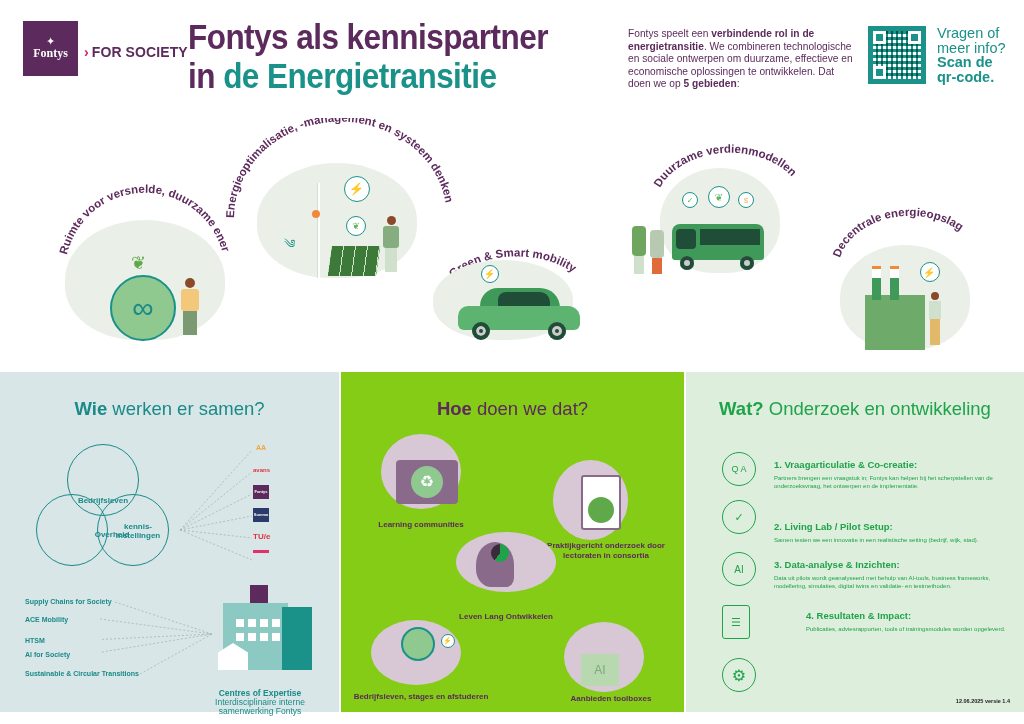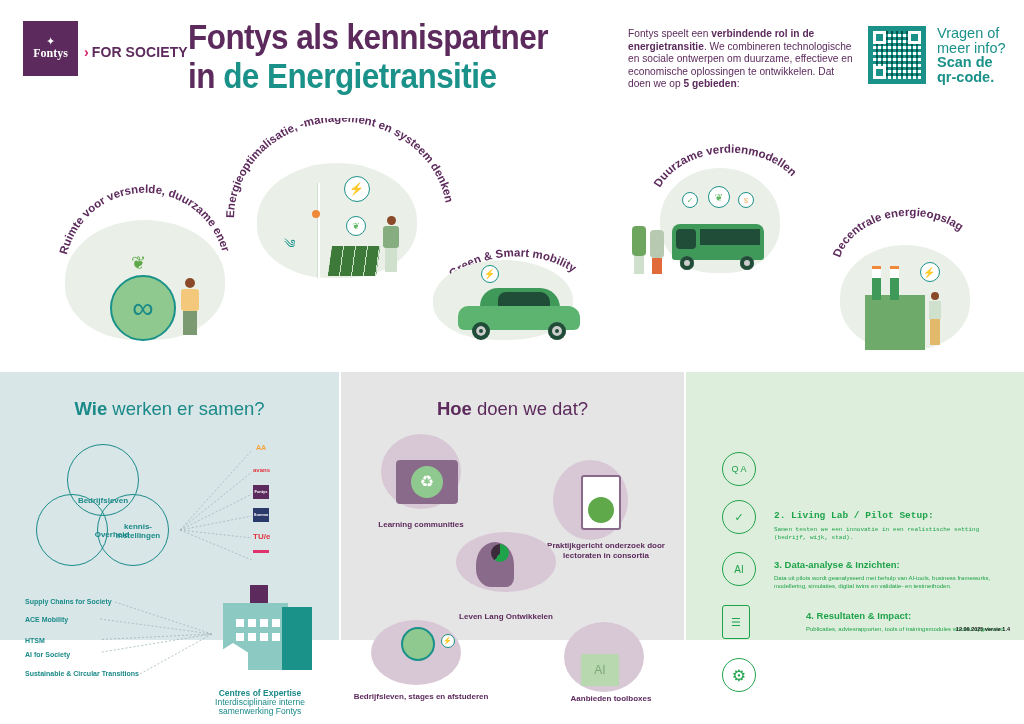--- a/index.html
+++ b/index.html
@@ -21,23 +21,23 @@
   .qr-inner i { position: absolute; width: 13px; height: 13px; border: 3px solid #fff; background: #1a9189; }
   .qr-cta { left: 937px; top: 26px; font-size: 14.5px; line-height: 14.5px; color: #1a9189; }
   .qr-cta b { display: block; }
 
   
   .blob { border-radius: 50% 50% 45% 45%; background: #eaf0e8; }
   .curved { font-size: 11.5px; font-weight: bold; fill: #5c2a5c; font-family: "Liberation Sans", sans-serif; }
   .circ { border: 1.5px solid #1a9189; border-radius: 50%; background: #fff; display: flex; align-items: center; justify-content: center; color: #5bb55e; font-size: 12px; }
 
   
-  .panel { top: 372px; height: 268px; }
+  .panel { top: 372px; height: 340px; }
   .p-left { left: 0; width: 339px; background: #d9e6e8; }
-  .p-mid { left: 341px; width: 343px; background: #e5e5e5; }
+  .p-mid { left: 341px; width: 343px; background: #84cc16; }
   .p-right { left: 686px; width: 338px; background: #ddeedc; }
   .ptitle { position: absolute; top: 26px; left: 0; right: 0; text-align: center; font-size: 18.5px; }
   .p-left .ptitle { color: #1a8a88; }
   .p-mid .ptitle { color: #5c2a5c; }
   .p-right .ptitle { color: #1fa34a; }
   .ptitle b { font-weight: bold; }
 
   .venn { border: 1.3px solid #1a8a88; border-radius: 50%; position: absolute; }
   .venn-label { position: absolute; font-size: 8px; font-weight: bold; color: #1a8a88; text-align: center; line-height: 9px; }
   .partner-logo { position: absolute; left: 253px; width: 16px; font-size: 7px; font-weight: bold; text-align: center; }
@@ -260,25 +260,30 @@
   <div class="abs" style="left:60px;top:255px;width:34px;height:34px;border-radius:50%;background:#8fc990;border:2px solid #1a9189;"></div>
   <div class="abs circ" style="left:100px;top:262px;width:14px;height:14px;font-size:7px;">⚡</div>
   <div class="how-item" style="left:5px;top:320px;width:150px;">Bedrijfsleven, stages en afstuderen</div>
 
   <div class="how-blob" style="left:223px;top:250px;width:80px;height:70px;"></div>
   <div class="abs" style="left:240px;top:282px;width:38px;height:32px;background:#b8d9b0;color:#7ea878;text-align:center;line-height:32px;font-size:12px;">AI</div>
   <div class="how-item" style="left:210px;top:322px;width:120px;">Aanbieden toolboxes</div>
 </section>
 
 <section class="abs panel p-right">
+  <div class="ptitle"><b>Wat?</b><span> Onderzoek en ontwikkeling</span></div>
 
   <div class="what-icon" style="top:80px;font-size:9px;">Q A</div>
+  <div class="what-item" style="top:87px;">
+    <h4>1. Vraagarticulatie &amp; Co-creatie:</h4>
+    <p>Partners brengen een vraagstuk in; Fontys kan helpen bij het scherpstellen van de onderzoeksvraag, het ontwerpen en de implementatie.</p>
+  </div>
 
   <div class="what-icon" style="top:128px;">✓</div>
-  <div class="what-item" style="top:138px;font-family:Liberation Mono, monospace;">
+  <div class="what-item" style="top:149px;">
     <h4>2. Living Lab / Pilot Setup:</h4>
     <p>Samen testen we een innovatie in een realistische setting (bedrijf, wijk, stad).</p>
   </div>
 
   <div class="what-icon" style="top:180px;font-size:10px;">AI</div>
   <div class="what-item" style="top:187px;">
     <h4>3. Data-analyse &amp; Inzichten:</h4>
     <p>Data uit pilots wordt geanalyseerd met behulp van AI-tools, business frameworks, modellering, simulaties, digital twins en validatie- en testmethoden.</p>
   </div>
 

